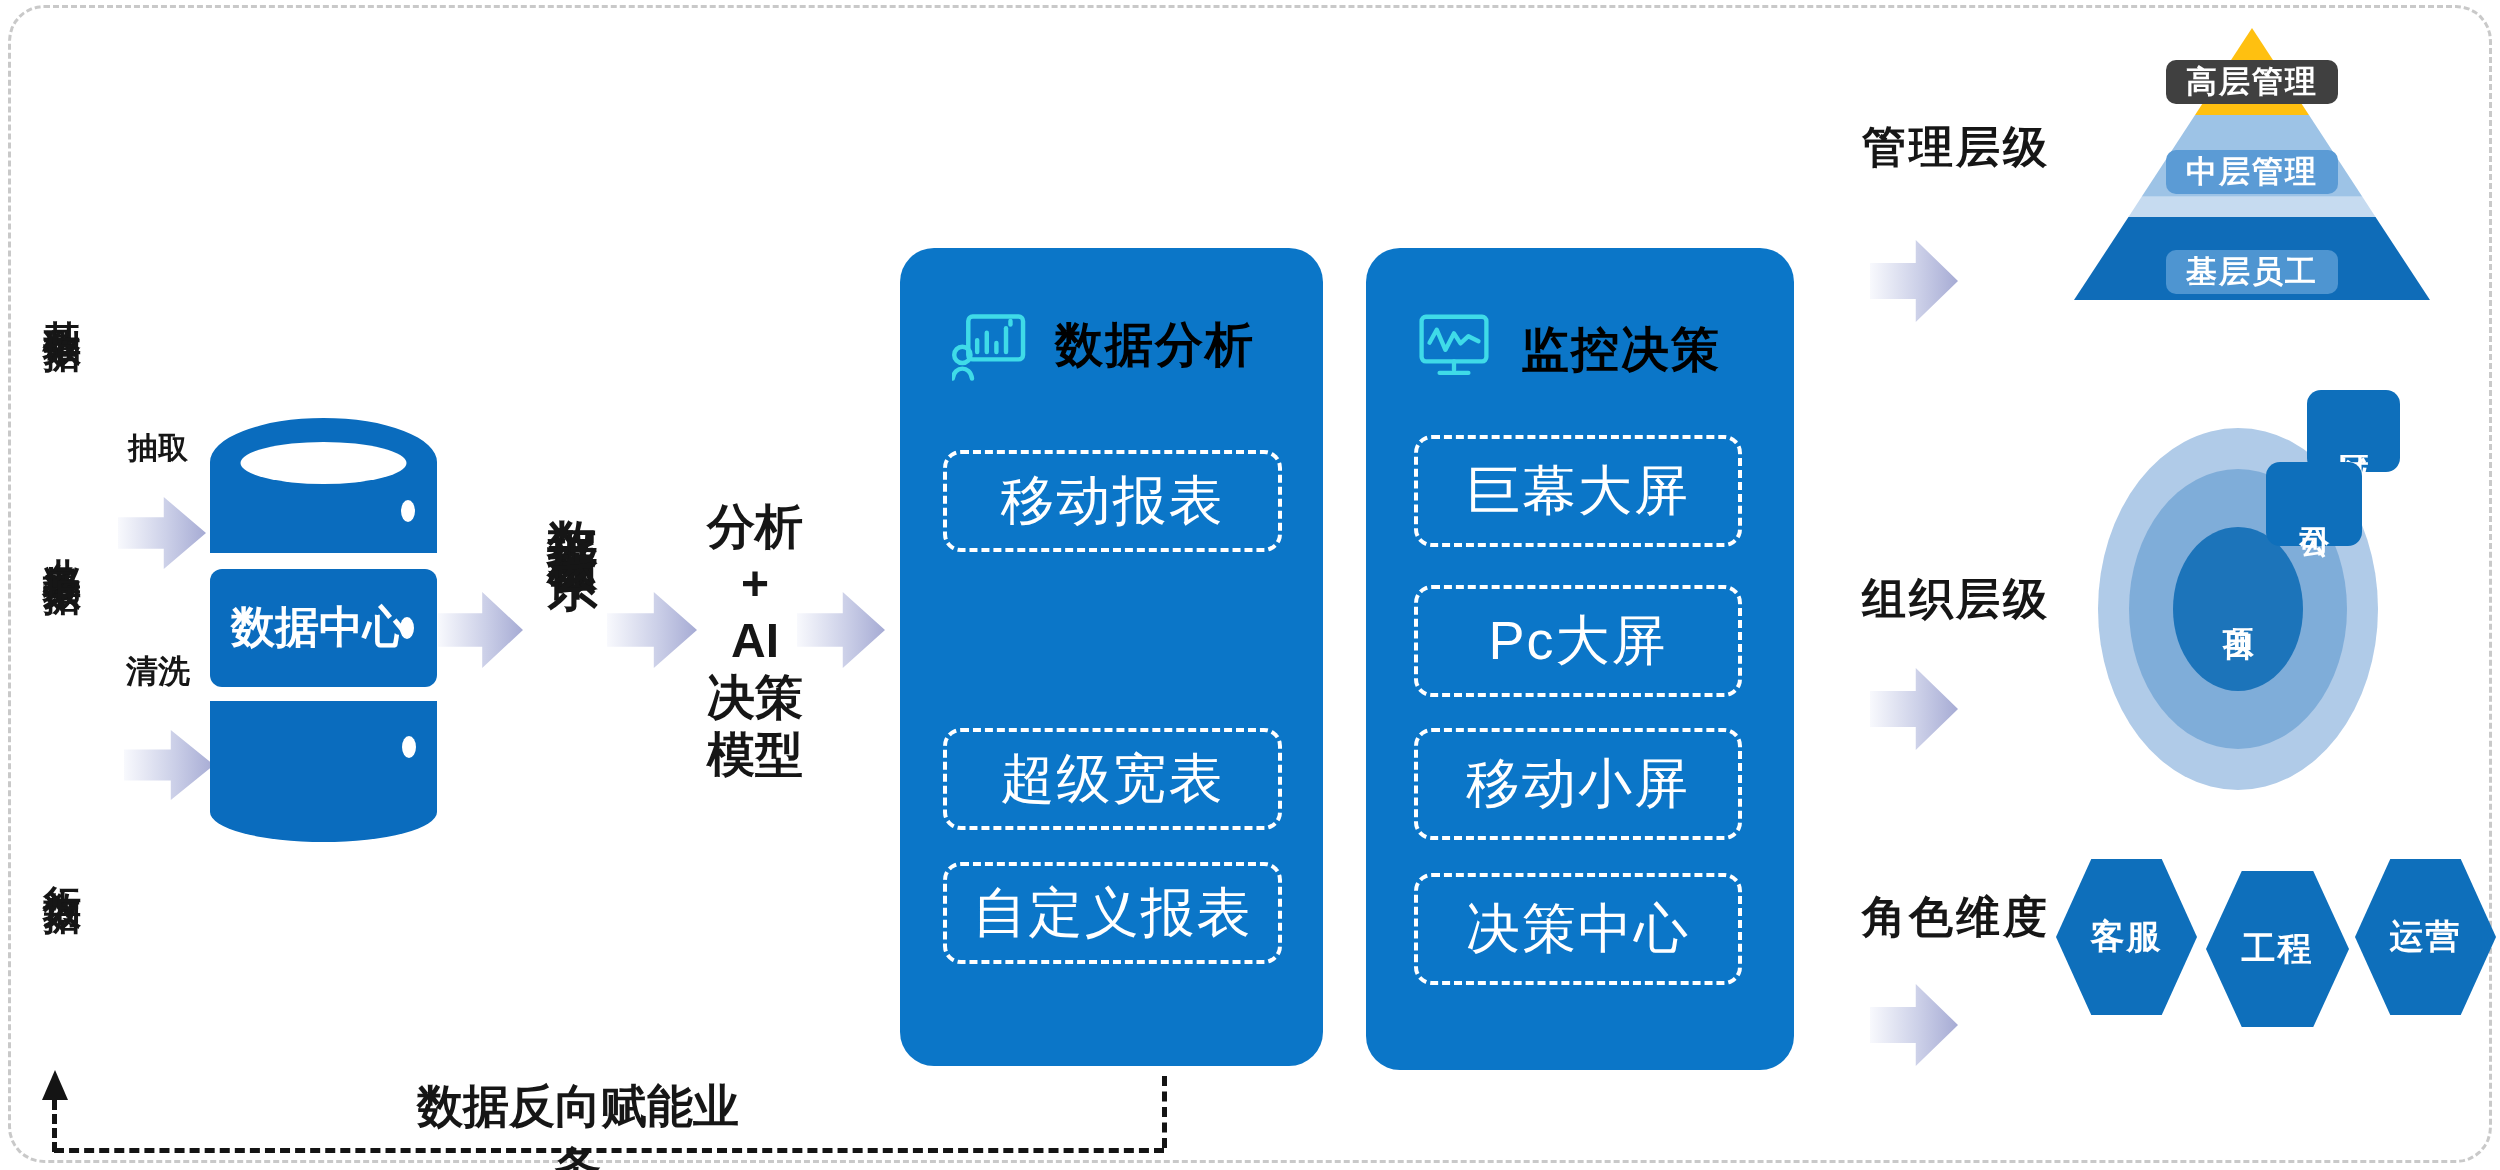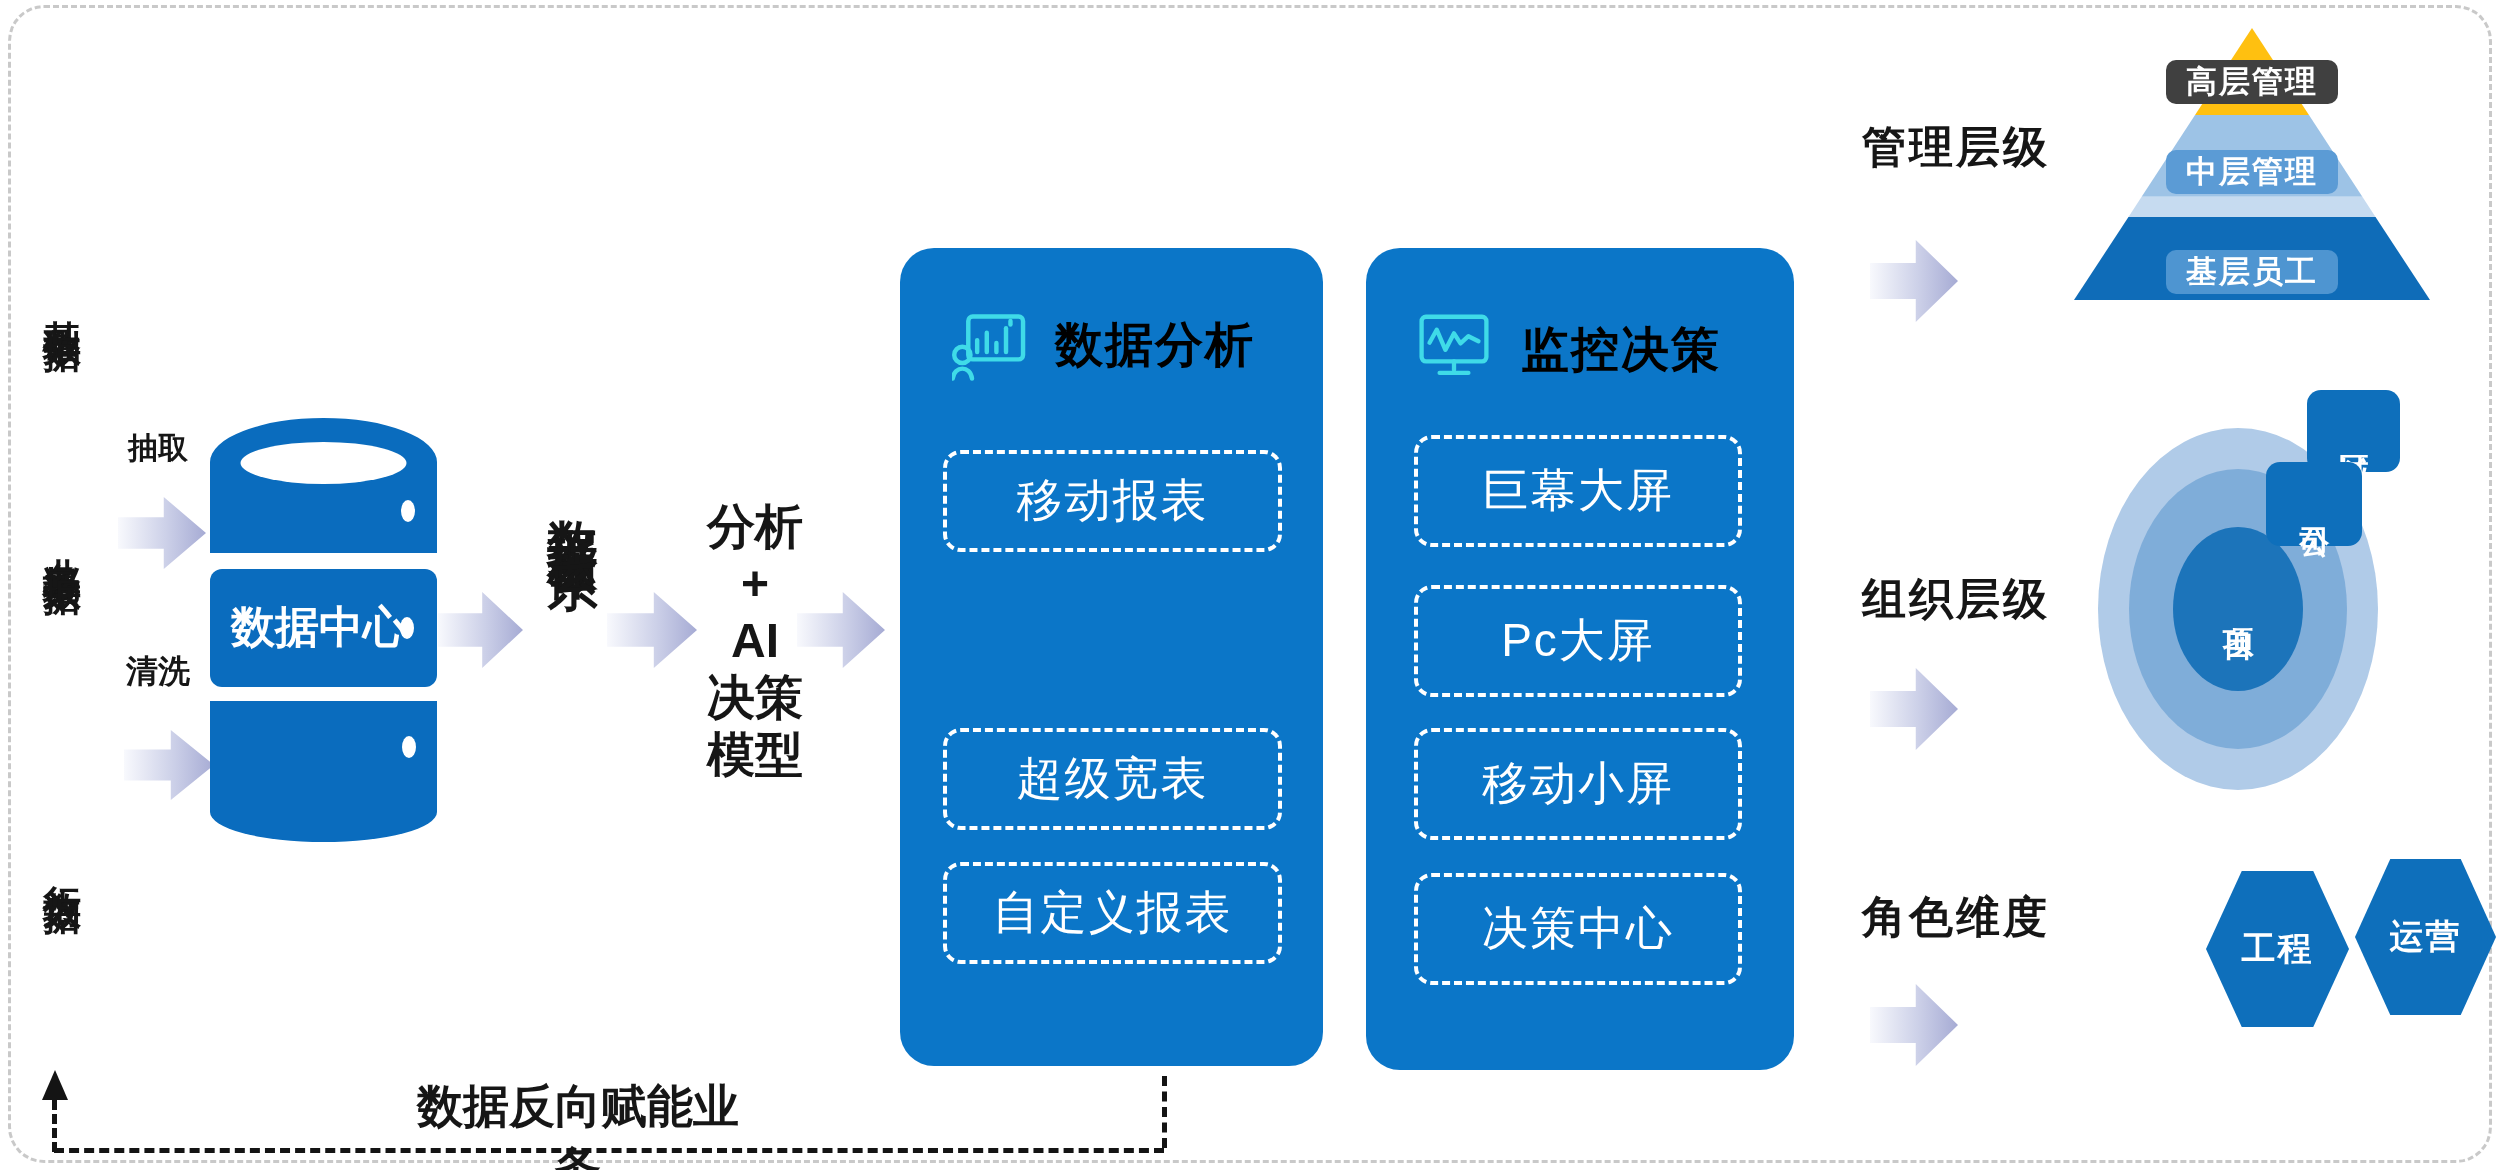--- a/index.html
+++ b/index.html
@@ -17,21 +17,21 @@
   .vtxt{writing-mode:vertical-rl;text-orientation:upright;}
 
   
   .barrow{clip-path:polygon(0% 28%,52% 28%,52% 0%,100% 50%,52% 100%,52% 72%,0% 72%);
           background:linear-gradient(90deg,#f8f9fd 0%,#ccd0e8 55%,#a6abd4 100%);}
 
   
   .panel{background:#0b76c8;border-radius:34px;}
   .panel-title{color:#000000;font-weight:700;font-size:48px;letter-spacing:2px;white-space:nowrap;}
   .pitem{border:4px dashed #ffffff;border-radius:18px;color:#fff;font-weight:500;
-         font-size:46px;display:flex;align-items:center;justify-content:center;
+         font-size:54px;display:flex;align-items:center;justify-content:center;
          letter-spacing:2px;box-sizing:border-box;}
 
   
   .ptier{position:absolute;left:0;top:0;width:100%;height:100%;}
   .plabel{position:absolute;left:92px;width:172px;height:44px;border-radius:10px;
           color:#fff;font-weight:700;font-size:31px;display:flex;align-items:center;
           justify-content:center;letter-spacing:2px;}
 
   
   .ring{position:absolute;border-radius:50%;}
@@ -147,20 +147,21 @@
   <div class="orgbox" style="left:2307px;top:390px;width:93px;height:82px;">
     <span class="vtxt">区域</span>
   </div>
   <div class="orgbox" style="left:2266px;top:462px;width:96px;height:84px;">
     <span class="vtxt">公司</span>
   </div>
 
   <div class="abs btxt" style="left:1862px;top:888px;font-size:44px;letter-spacing:3px;">角色维度</div>
   <div class="abs barrow" style="left:1870px;top:984px;width:88px;height:82px;"></div>
 
+  <div class="hex" style="left:2056px;width:141px;">客服</div>
   <div class="hex" style="left:2206px;width:143px;margin-top:12px;">工程</div>
   <div class="hex" style="left:2355px;width:141px;">运营</div>
 
   <div class="abs" style="left:42px;top:1070px;width:0;height:0;border-left:13px solid transparent;border-right:13px solid transparent;border-bottom:30px solid #141414;"></div>
   <div class="abs dashv" style="left:52px;top:1100px;height:52px;"></div>
   <div class="abs dashh" style="left:54px;top:1148px;width:1110px;"></div>
   <div class="abs dashv" style="left:1162px;top:1076px;height:72px;"></div>
   <div class="abs btxt" style="left:398px;top:1076px;width:360px;text-align:center;font-size:46px;">数据反向赋能业务</div>
 
 </div>

